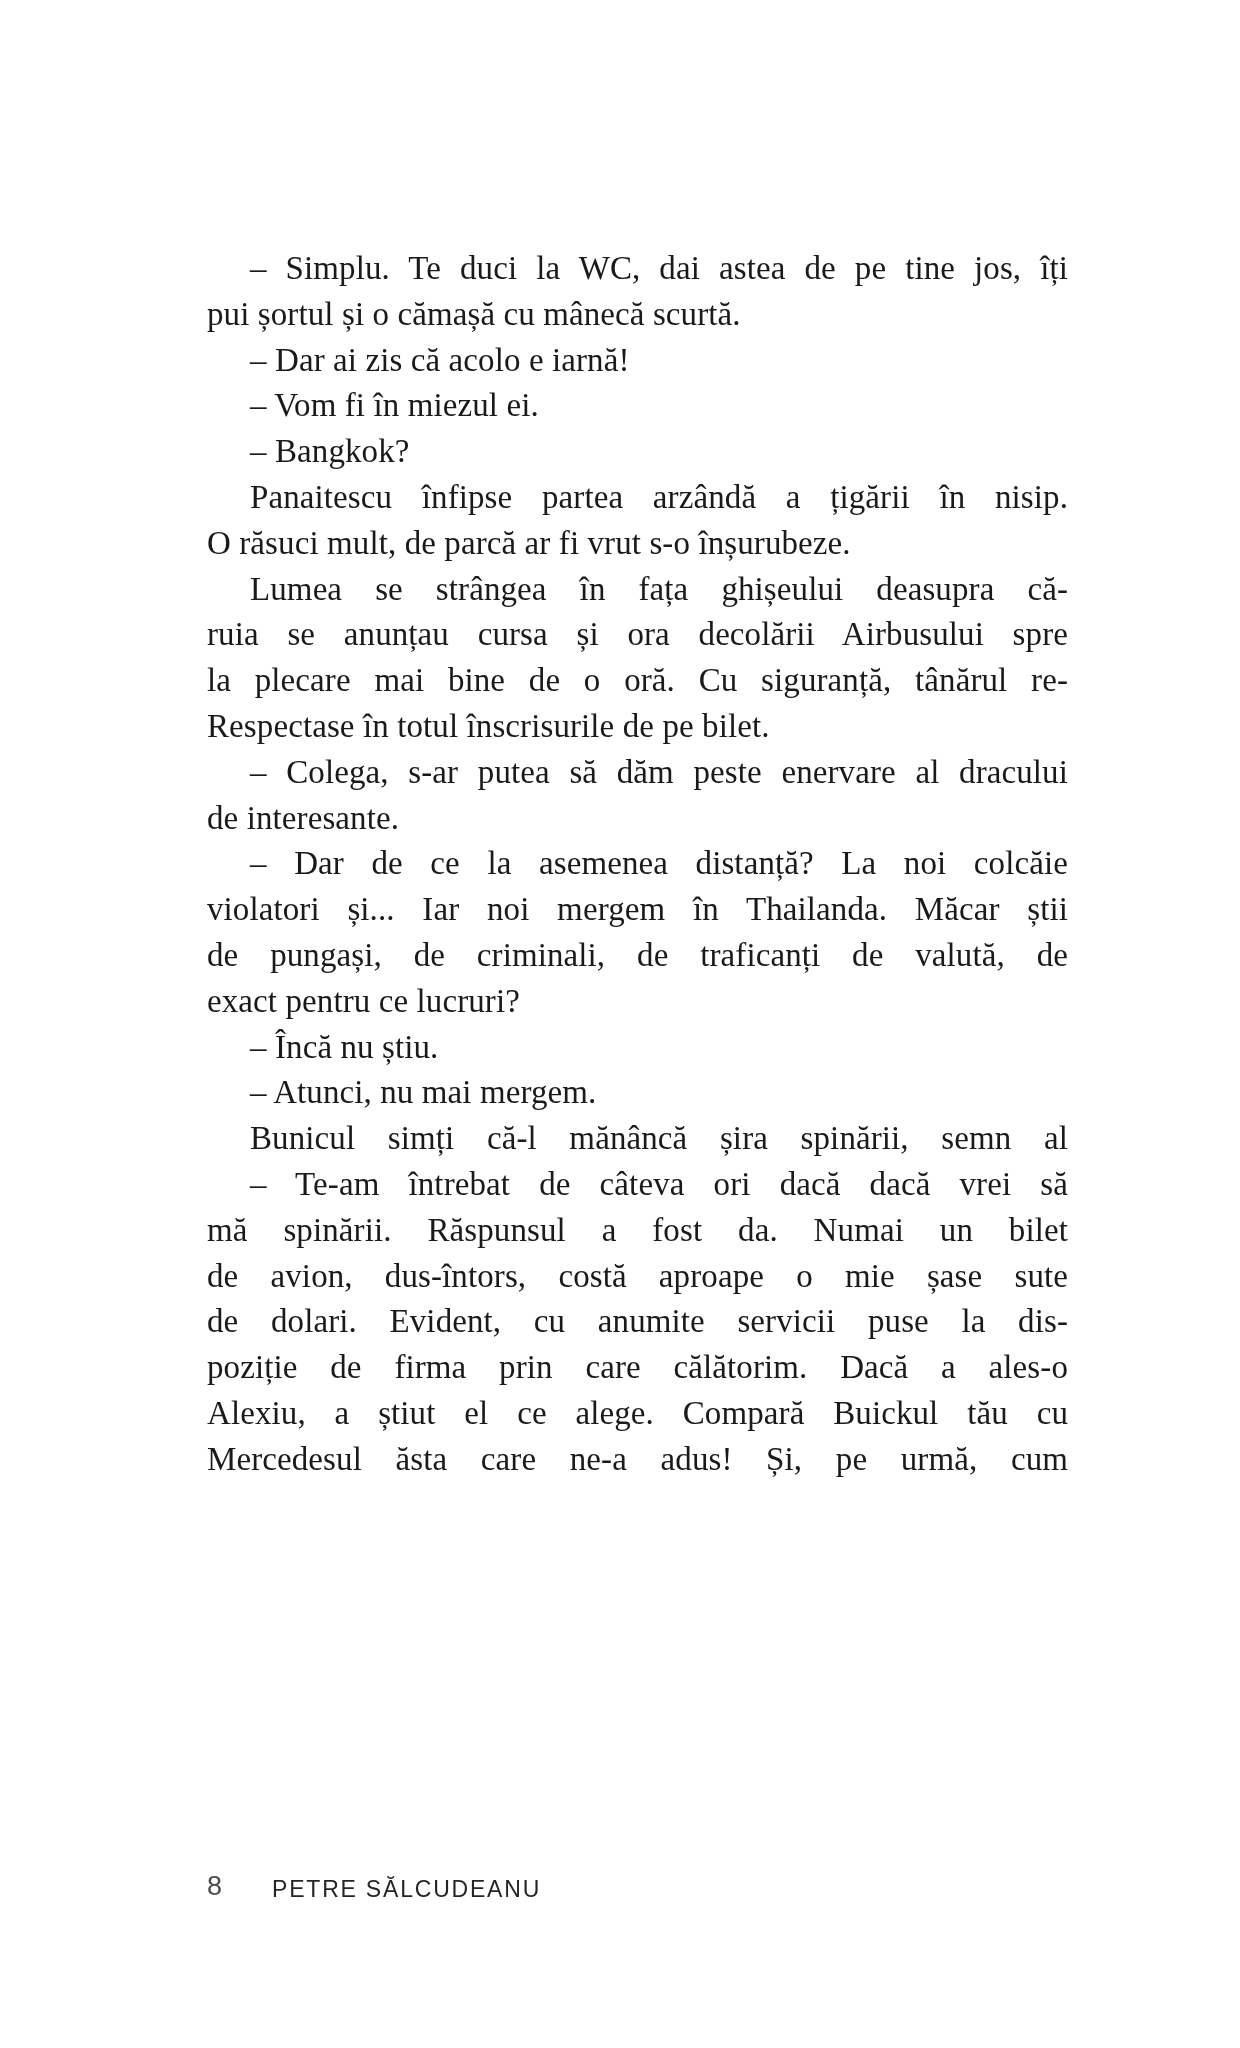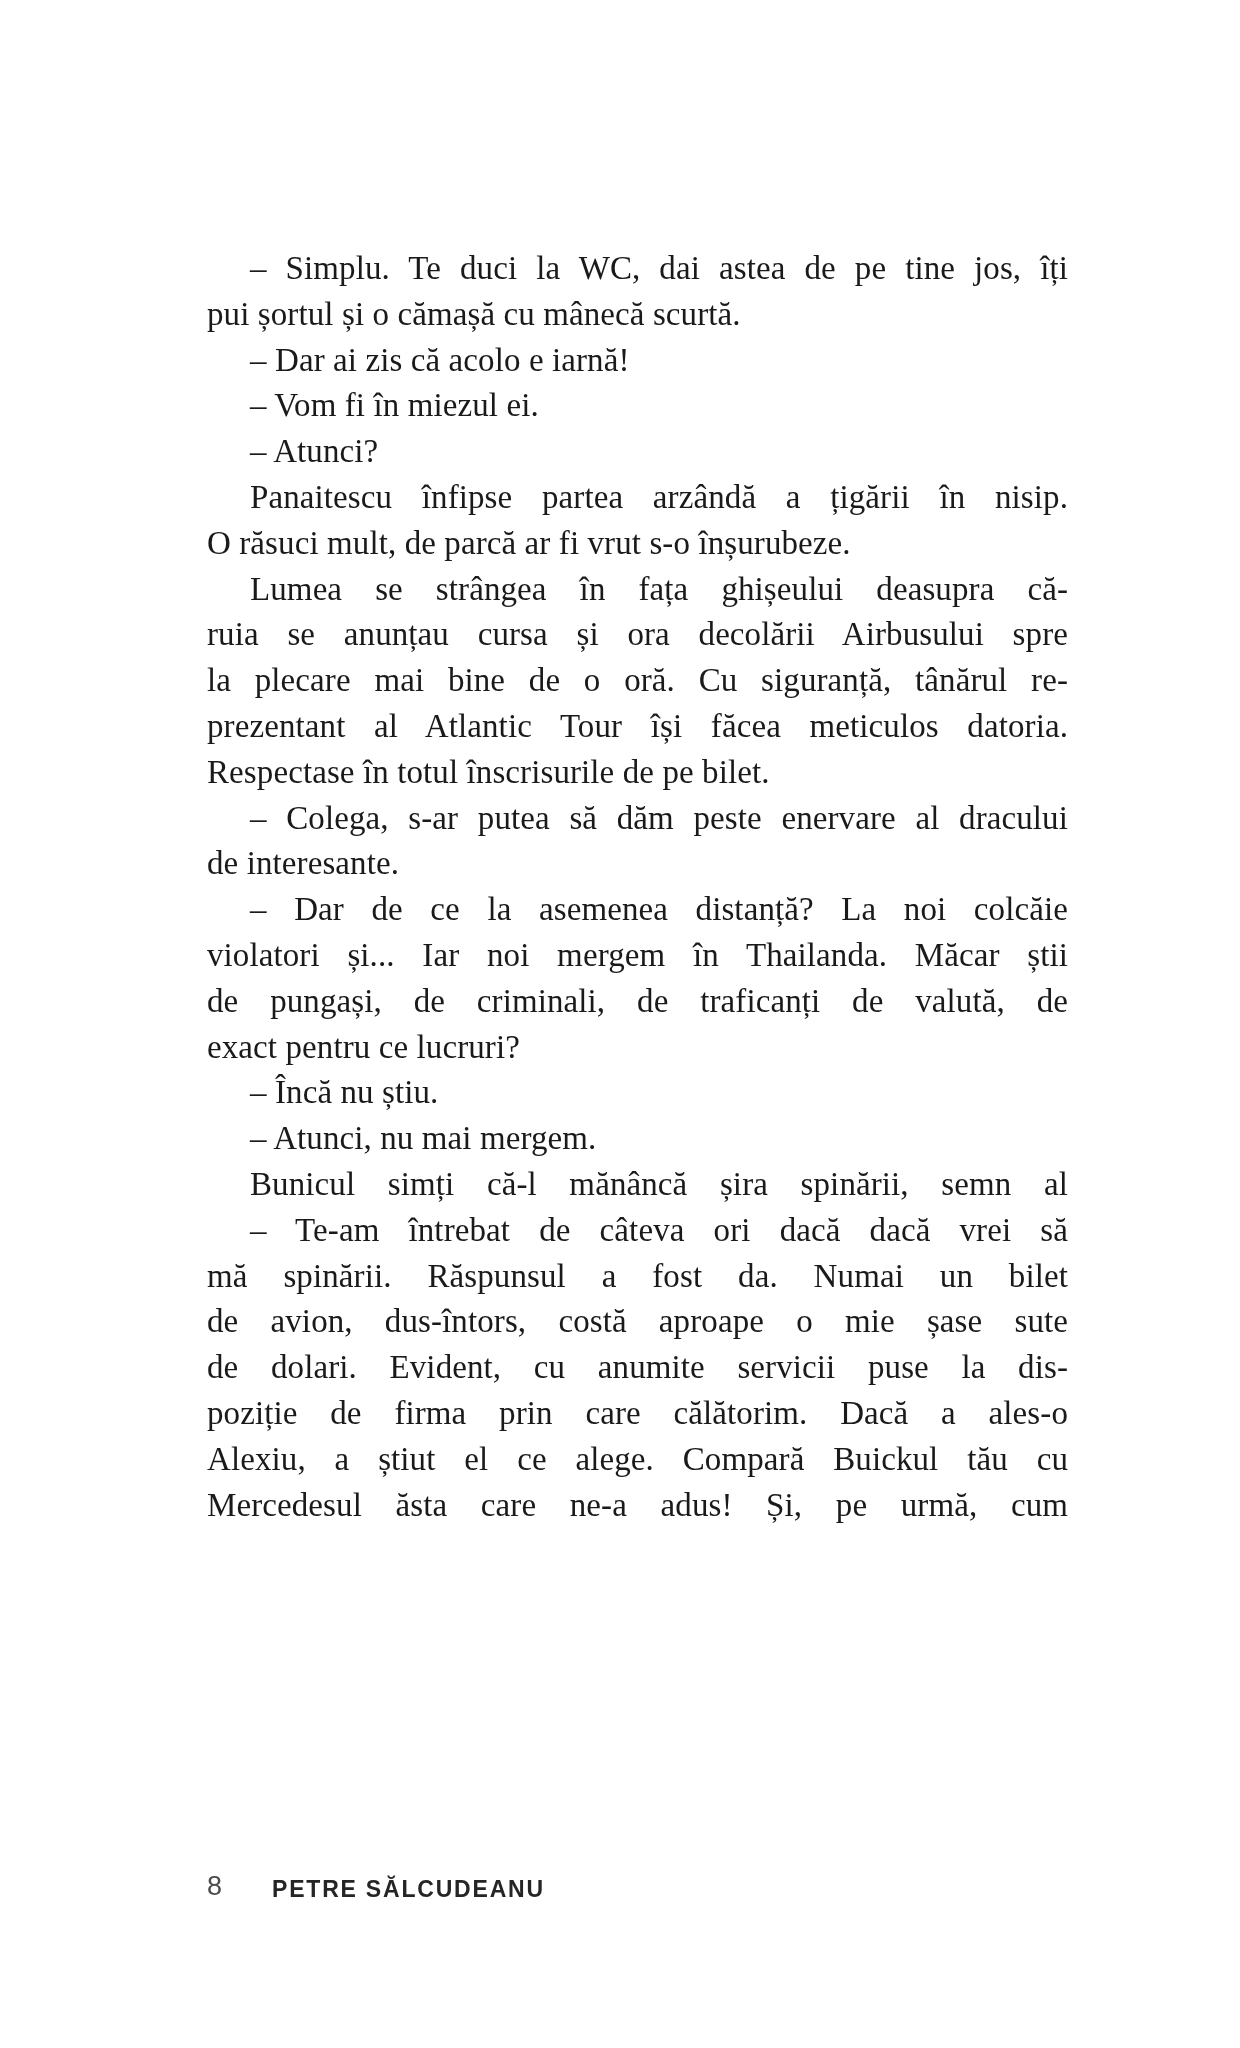--- a/index.html
+++ b/index.html
@@ -63,21 +63,21 @@
     font-weight: 400;
     color: #4b4b4b;
   }
   .author-running-footer {
     position: absolute;
     left: 272px;
     top: 1877px;
     font-family: "Liberation Sans", "DejaVu Sans", sans-serif;
     font-size: 23px;
     line-height: 24px;
-    font-weight: 700;
+    font-weight: 400;
     letter-spacing: 1.8px;
     color: #252525;
   }
 </style>
 </head>
 <body>
 
 <div class="book-page">
 
   <div class="text-block">
@@ -86,31 +86,30 @@
         <div class="line first justify">– Simplu. Te duci la WC, dai astea de pe tine jos, îți</div>
         <div class="line">pui șortul și o cămașă cu mânecă scurtă.</div>
       </div>
       <div class="paragraph">
         <div class="line first">– Dar ai zis că acolo e iarnă!</div>
       </div>
       <div class="paragraph">
         <div class="line first">– Vom fi în miezul ei.</div>
       </div>
       <div class="paragraph">
-        <div class="line first">– Atunci?</div>
+        <div class="line first">– Bangkok?</div>
       </div>
       <div class="paragraph">
         <div class="line first justify">Panaitescu înfipse partea arzândă a țigării în nisip.</div>
         <div class="line">O răsuci mult, de parcă ar fi vrut s-o înșurubeze.</div>
       </div>
       <div class="paragraph">
         <div class="line first justify">Lumea se strângea în fața ghișeului deasupra că-</div>
         <div class="line justify">ruia se anunțau cursa și ora decolării Airbusului spre</div>
         <div class="line justify">la plecare mai bine de o oră. Cu siguranță, tânărul re-</div>
-        <div class="line justify">prezentant al Atlantic Tour își făcea meticulos datoria.</div>
         <div class="line">Respectase în totul înscrisurile de pe bilet.</div>
       </div>
       <div class="paragraph">
         <div class="line first justify">– Colega, s-ar putea să dăm peste enervare al dracului</div>
         <div class="line">de interesante.</div>
       </div>
       <div class="paragraph">
         <div class="line first justify">– Dar de ce la asemenea distanță? La noi colcăie</div>
         <div class="line justify">violatori și... Iar noi mergem în Thailanda. Măcar știi</div>
         <div class="line justify">de pungași, de criminali, de traficanți de valută, de</div>

